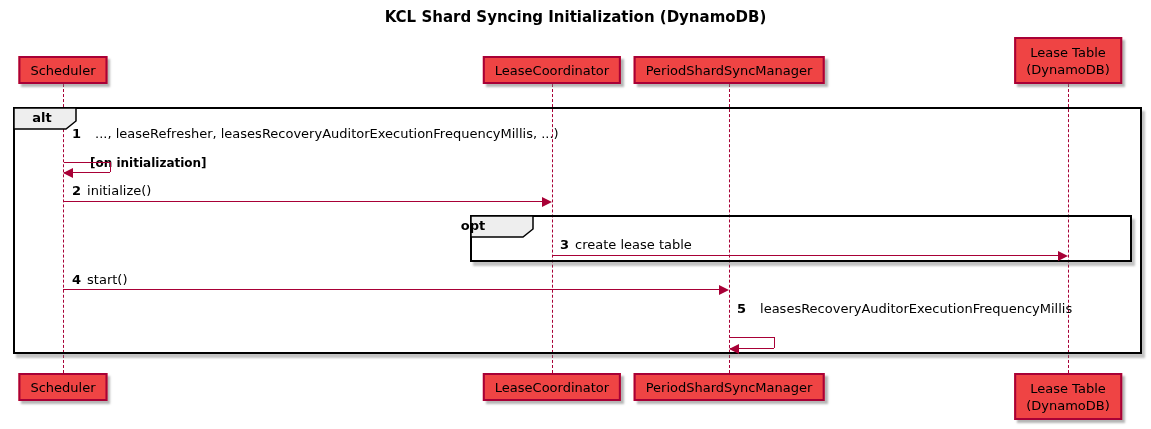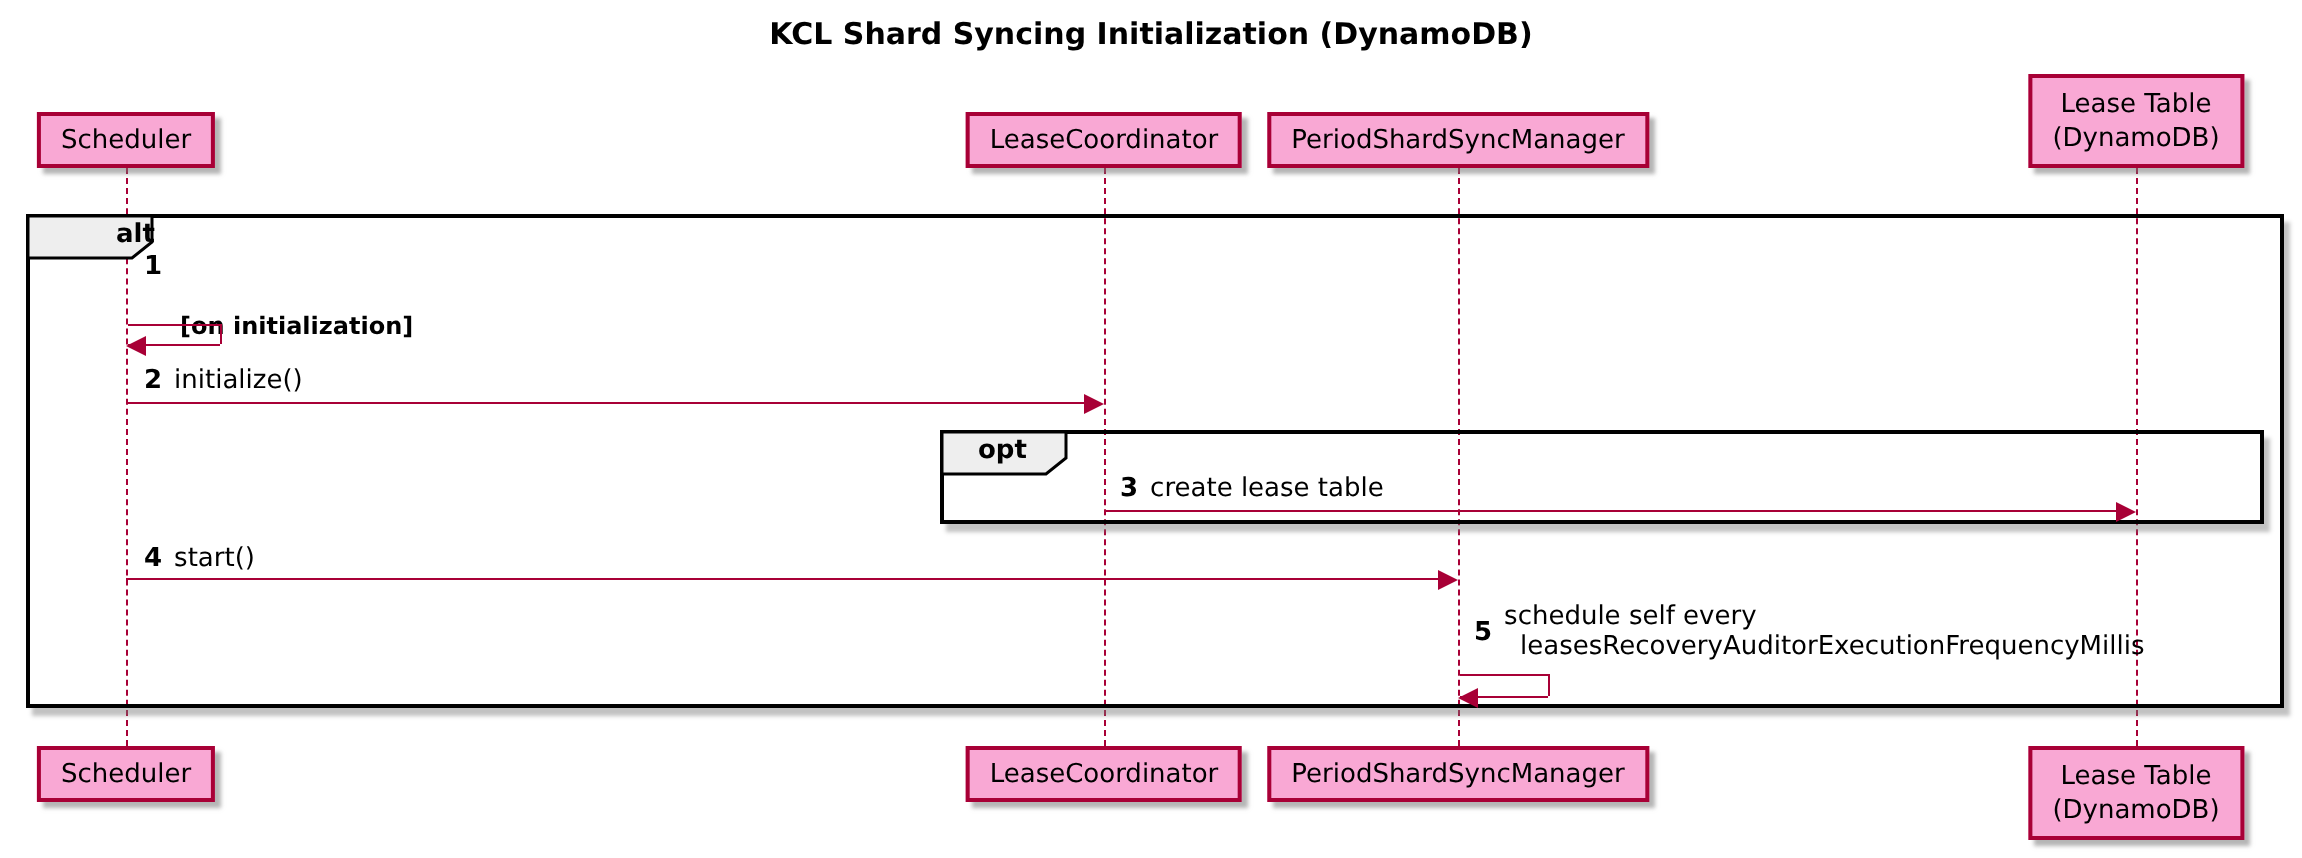--- a/index.html
+++ b/index.html
@@ -11,35 +11,34 @@
   .title {
     position:absolute; top:8px; left:50%; transform:translateX(-50%);
     font-size:15px; font-weight:bold; white-space:nowrap;
   }
   .lifeline {
     position:absolute; top:84px; height:289px; width:0;
     border-left:1px dashed #A80036;
   }
   .pbox {
     position:absolute; transform:translateX(-50%);
-    background:#f9a8d4; border:2px solid #A80036;
+    background:#ef4444; border:2px solid #A80036;
     box-shadow:3px 3px 2px rgba(120,120,120,0.55);
     font-size:13px; line-height:17px; padding:0 10px; white-space:nowrap;
     display:flex; flex-direction:column; justify-content:center; align-items:center;
     box-sizing:border-box; text-align:center;
   }
   .frame {
     position:absolute; border:2px solid #000000; box-sizing:border-box;
     box-shadow:3px 4px 2px rgba(120,120,120,0.45); background:transparent;
   }
   .pent { position:absolute; }
   .pent-text {
     position:absolute; font-weight:bold; font-size:13px; line-height:20px;
-    text-align:left;
-    margin-left:44px;
+    text-align:center;
   }
   .cond { position:absolute; font-weight:bold; font-size:12px; white-space:nowrap;margin-top:44px; }
   .msg {
     position:absolute; font-size:13px; line-height:15px; white-space:nowrap;
     display:flex; align-items:center; gap:6px;
   }
   .msg .num { font-weight:bold; }
   .msg .lines { display:flex; flex-direction:column; }
   .msg .lines .l2 { padding-left:8px; }
   .hline { position:absolute; height:0; border-top:1px solid #A80036; }
@@ -84,20 +83,21 @@
   <div class="frame" style="left:13px; top:107px; width:1129px; height:247px"></div>
   <svg class="pent" style="left:14px; top:108px" width="66" height="23">
     <polygon points="0,0 62,0 62,13 52,21 0,21" fill="#EEEEEE" stroke="#000000" stroke-width="1.5"></polygon>
   </svg>
   <div class="pent-text" style="left:14px; top:108px; width:56px">alt</div>
   <div class="cond" style="left:90px; top:112px">[on initialization]</div>
 
   <div class="msg" style="left:72px; top:126px">
     <span class="num">1</span>
     <span class="lines">
+      <span class="l2">..., leaseRefresher, leasesRecoveryAuditorExecutionFrequencyMillis, ...)</span>
     </span>
   </div>
   <div class="hline" style="left:64px; top:162px; width:46px"></div>
   <div class="vline" style="left:110px; top:162px; height:10px"></div>
   <div class="hline" style="left:64px; top:172px; width:46px"></div>
   <div class="ah-l" style="left:63px; top:168px"></div>
 
   <div class="msg" style="left:72px; top:183px">
     <span class="num">2</span>
     <span>initialize()</span>
@@ -121,21 +121,20 @@
   <div class="msg" style="left:72px; top:272px">
     <span class="num">4</span>
     <span>start()</span>
   </div>
   <div class="hline" style="left:63px; top:289px; width:656px"></div>
   <div class="ah-r" style="left:719px; top:285px"></div>
 
   <div class="msg" style="left:737px; top:301px">
     <span class="num">5</span>
     <span class="lines">
-      <span class="l1">schedule self every</span>
       <span class="l2">leasesRecoveryAuditorExecutionFrequencyMillis</span>
     </span>
   </div>
   <div class="hline" style="left:730px; top:337px; width:44px"></div>
   <div class="vline" style="left:774px; top:337px; height:11px"></div>
   <div class="hline" style="left:730px; top:348px; width:44px"></div>
   <div class="ah-l" style="left:729px; top:344px"></div>
 
   <div class="pbox" style="left:63px;  top:373px; height:28px">
     <span>Scheduler</span>

